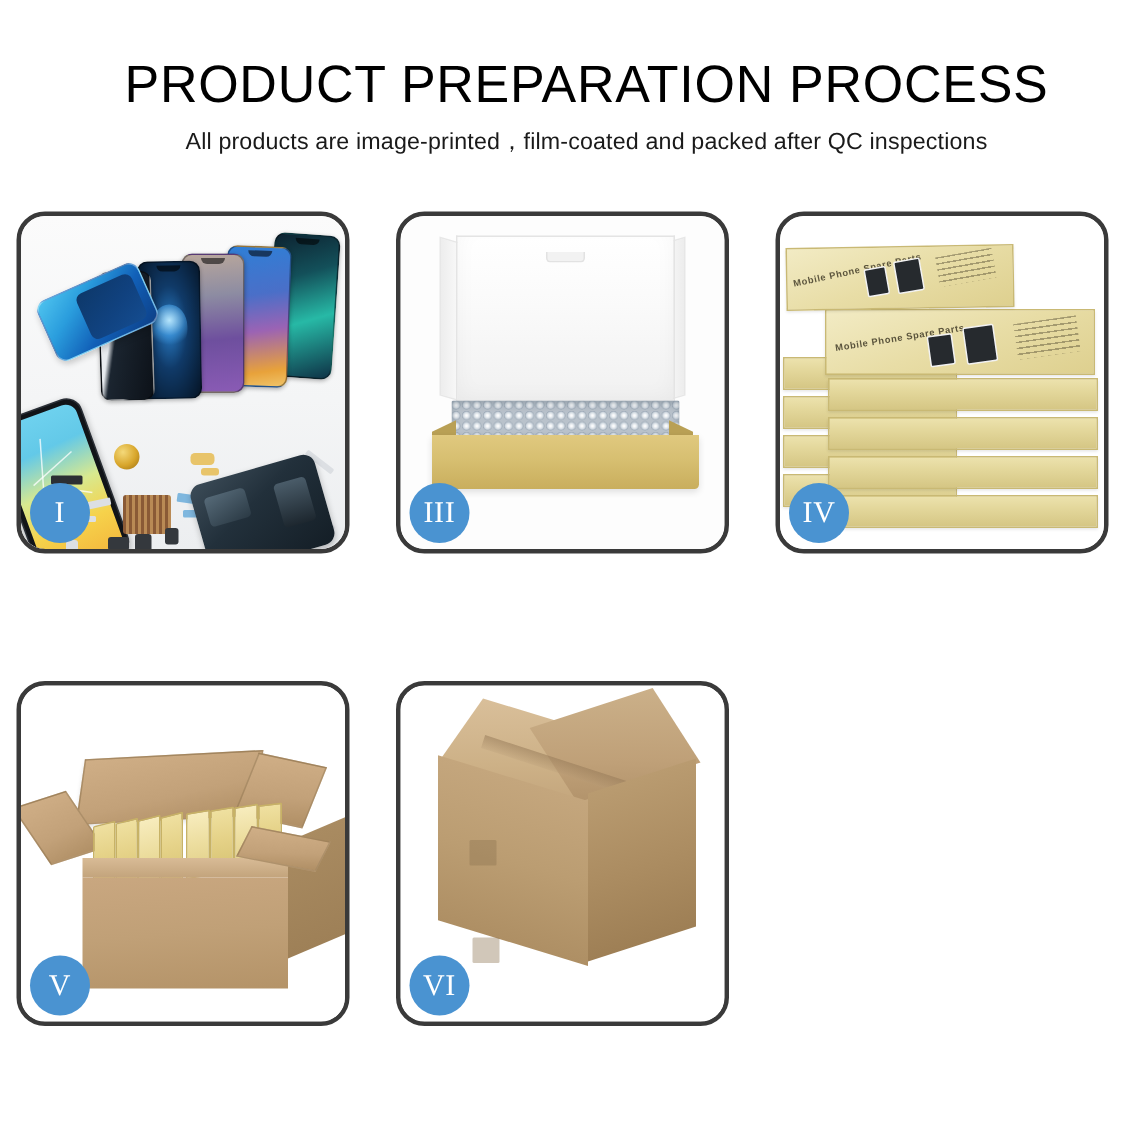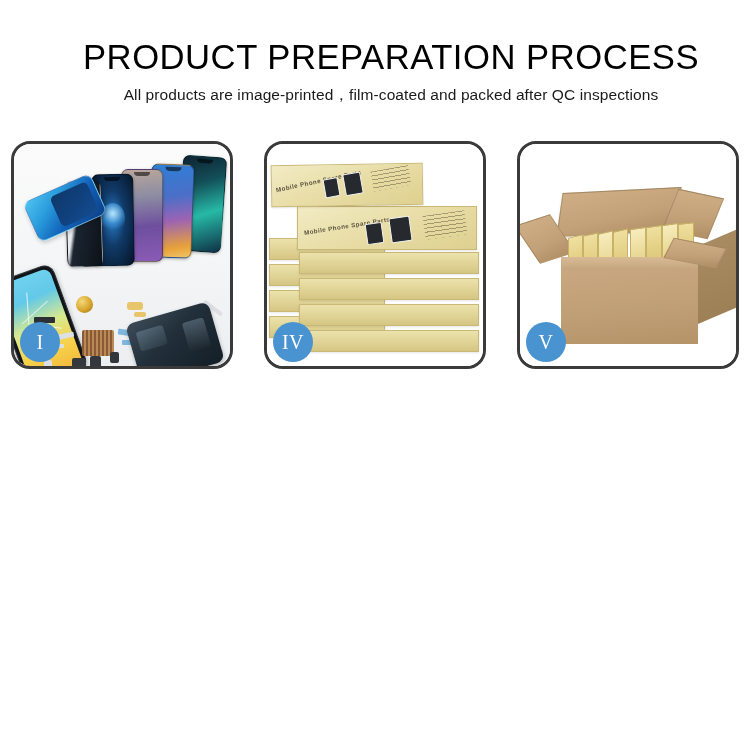--- a/index.html
+++ b/index.html
@@ -516,20 +516,35 @@
         <div class="part p-screw" style="left:201px;top:221px;width:4px;height:4px;"></div>
         <div class="part p-cable" style="left:188px;top:162px;width:22px;height:4px;transform:rotate(38deg);"></div>
 
         <div class="backcover"></div>
 
         <div class="badge">I</div>
       </div>
     </div>
 
 
+    <div class="panel">
+      <div class="panel-stage">
+        <div class="p3-bg"></div>
+        <div class="lid-left"></div>
+        <div class="lid-right"></div>
+        <div class="lid-back">
+          <span class="lid-tab"></span>
+        </div>
+        <div class="box-inner"></div>
+        <div class="box-lipL"></div>
+        <div class="box-lipR"></div>
+        <div class="box-front"></div>
+        <div class="badge">III</div>
+      </div>
+    </div>
 
     <div class="panel">
       <div class="panel-stage">
         <div class="p4-bg"></div>
         <div class="stack">
 
           <div class="kbox" style="left:2px;top:172px;width:116px;height:22px;"></div>
           <div class="kbox" style="left:2px;top:146px;width:116px;height:22px;"></div>
           <div class="kbox" style="left:2px;top:120px;width:116px;height:22px;"></div>
           <div class="kbox" style="left:2px;top:94px;width:116px;height:22px;"></div>
@@ -580,15 +595,30 @@
         <div class="carton-topedge"></div>
         <div class="carton-topedge-r"></div>
         <div class="carton-body"></div>
         <div class="carton-right"></div>
         <div class="flap flap-front"></div>
 
         <div class="badge">V</div>
       </div>
     </div>
 
+    <div class="panel">
+      <div class="panel-stage">
+        <div class="p6-bg"></div>
+
+        <div class="c6-lid-left"></div>
+        <div class="c6-lid-right"></div>
+        <div class="c6-seam"></div>
+        <div class="c6-face-left"></div>
+        <div class="c6-face-right"></div>
+        <div class="c6-tab" style="left:46px;top:103px;"></div>
+        <div class="c6-tab" style="left:48px;top:168px;"></div>
+
+        <div class="badge">VI</div>
+      </div>
+    </div>
 
   </div>
 </div>
 
 </body></html>

